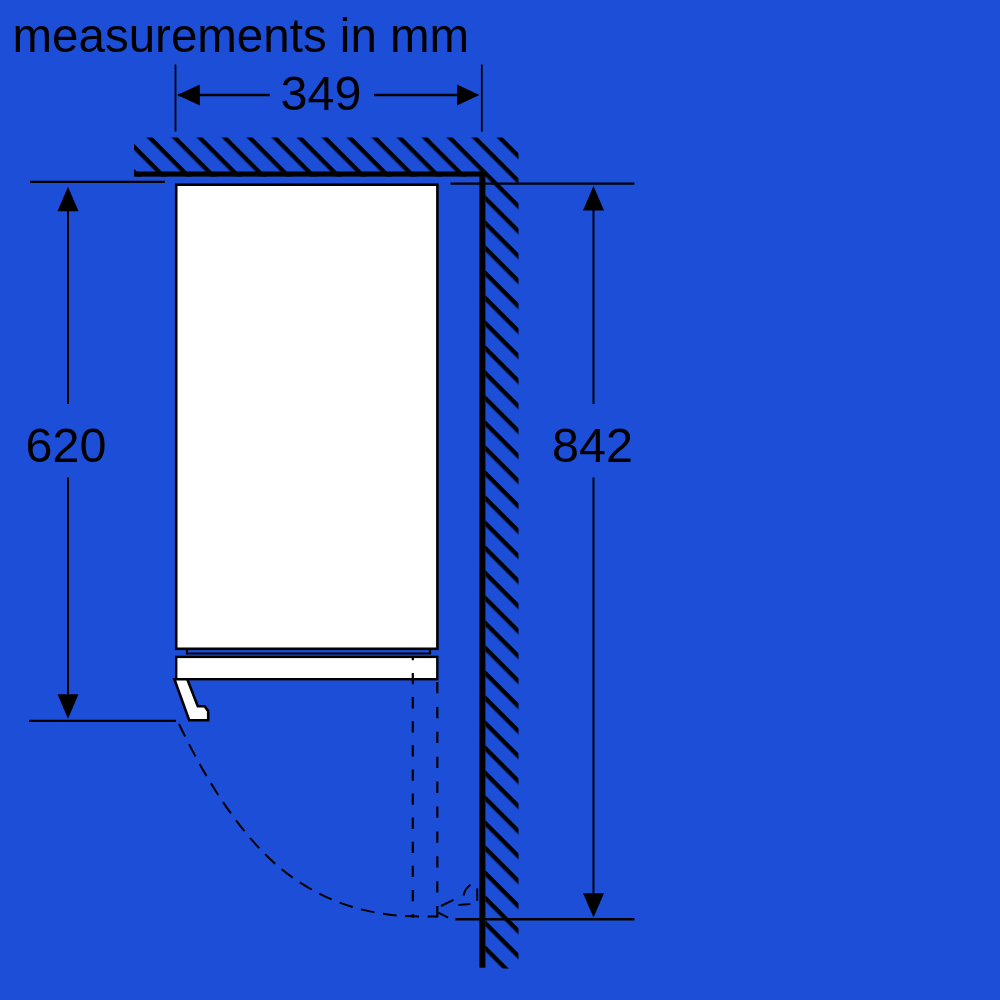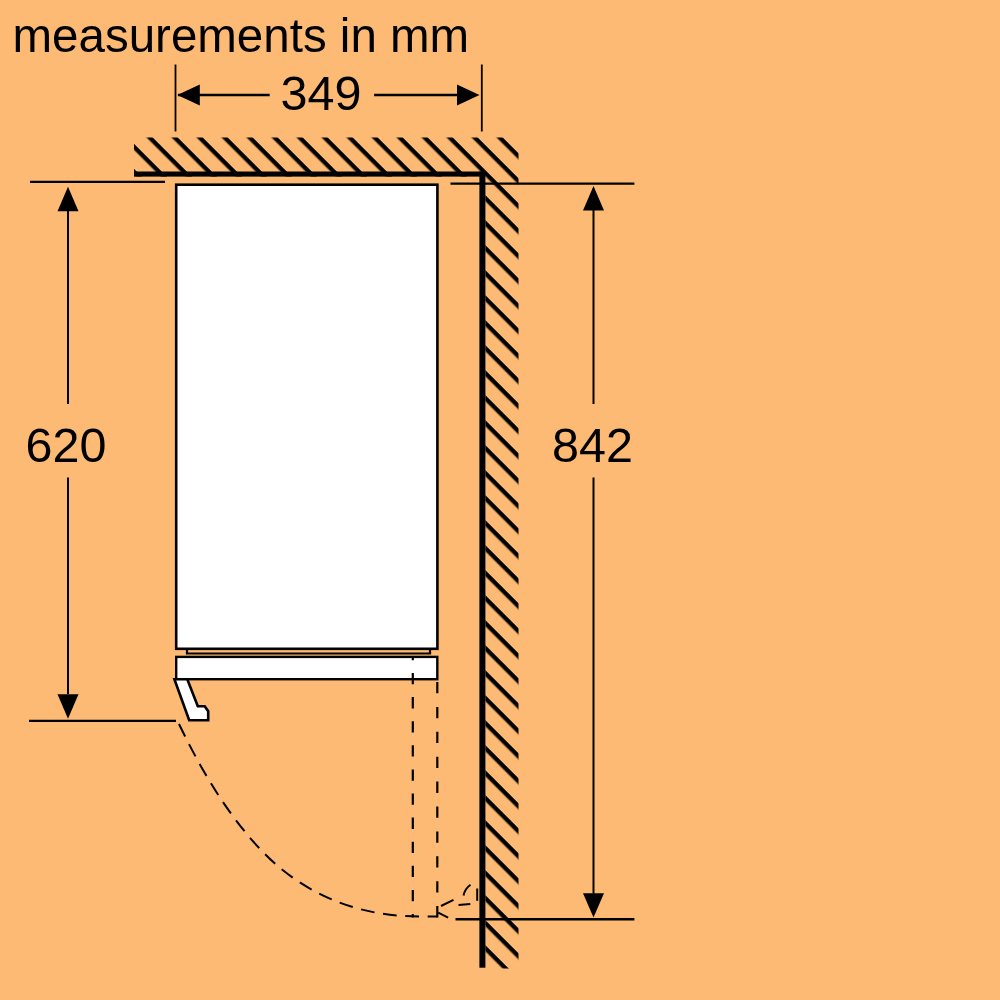--- a/index.html
+++ b/index.html
@@ -1,16 +1,16 @@
 <!DOCTYPE html>
 <html><head>
 <meta charset="utf-8">
 <style>
   html,body{margin:0;padding:0;background:#fff;}
-  #stage{position:relative;width:1000px;height:1000px;background:#fdba74;overflow:hidden;
+  #stage{position:relative;width:1000px;height:1000px;background:#1d4ed8;overflow:hidden;
          font-family:"Liberation Sans", sans-serif;}
   svg{position:absolute;left:0;top:0;}
 </style>
 </head>
 <body>
 <div id="stage">
 <svg width="1000" height="1000" viewBox="0 0 1000 1000">
   <defs>
     <pattern id="hatch" width="17.678" height="17.678" patternUnits="userSpaceOnUse" patternTransform="rotate(-45)">
       <line x1="8.63" y1="-1" x2="8.63" y2="18.678" stroke="#000" stroke-width="4.4"></line>

